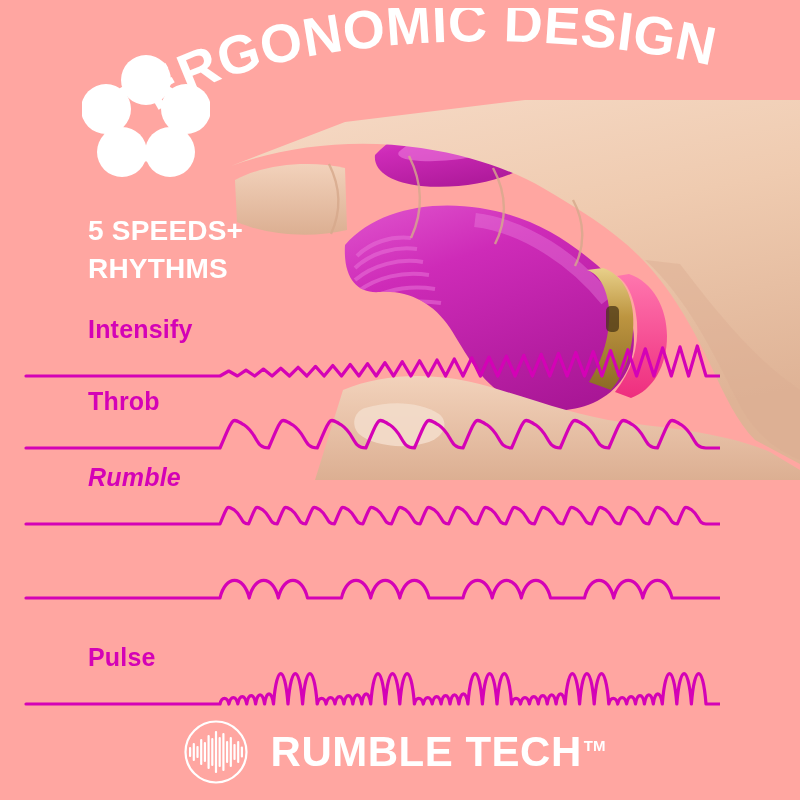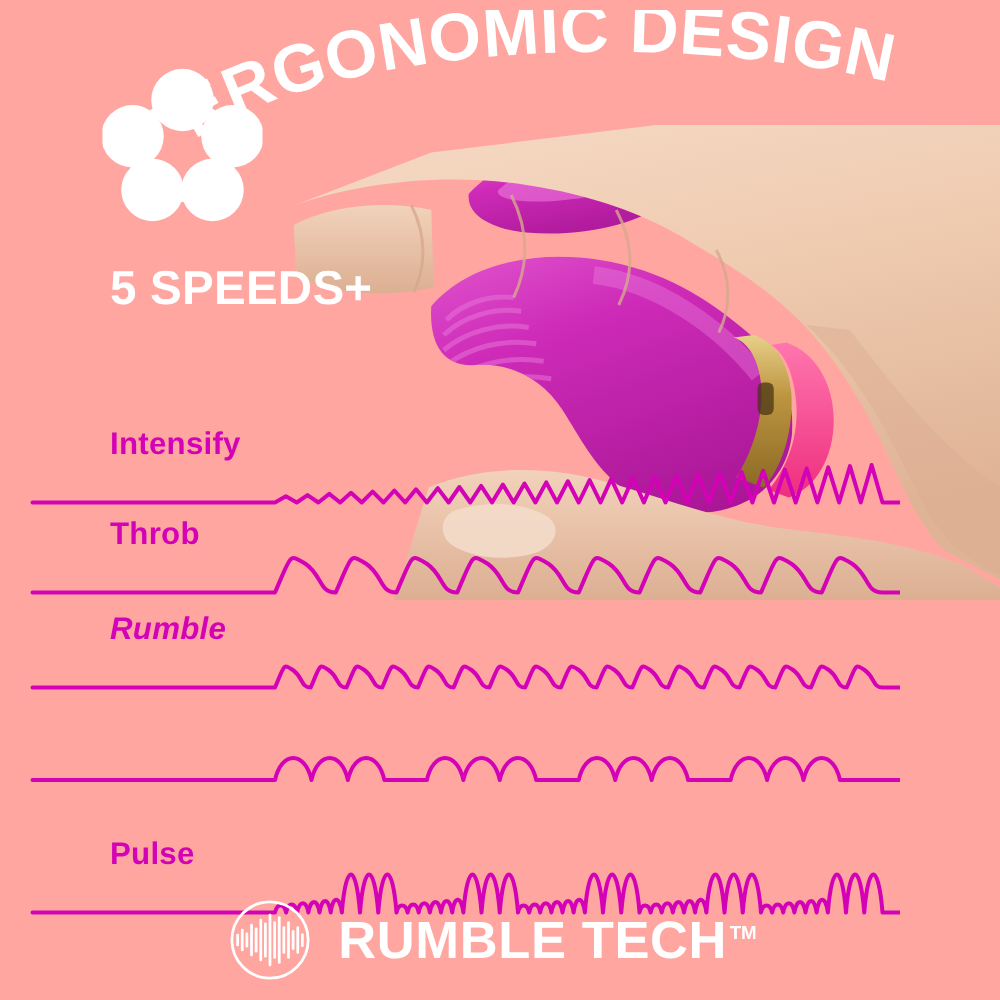--- a/index.html
+++ b/index.html
@@ -24,27 +24,27 @@
   
   #pentagon-logo { left:82px; top:52px; width:128px; height:128px; }
 
   
   #product-photo { left:225px; top:60px; width:575px; height:420px; }
 
   
   #feature-headline {
     left:88px; top:212px; width:300px;
     color:#FFFFFF; font-weight:bold;
-    font-size:38px; line-height:38px;
+    font-size:28px; line-height:38px;
     letter-spacing:0.2px;
   }
   #feature-headline div { white-space:nowrap; }
 
   
-  #waveform-list { left:0; top:342px; width:800px; height:385px; }
+  #waveform-list { left:0; top:316px; width:800px; height:385px; }
   .wave-row { position:absolute; left:0; width:800px; height:78px; }
   .wave-label {
     position:absolute; left:88px; top:0;
     color:#D402B6; font-weight:bold;
     font-size:25px; line-height:27px;
     letter-spacing:0.2px; white-space:nowrap;
   }
   .wave-svg { position:absolute; left:20px; top:0; width:700px; height:78px; }
   .wave-path { fill:none; stroke:#D402B6; stroke-width:3.2;
                stroke-linecap:round; stroke-linejoin:round; }
@@ -172,20 +172,21 @@
       <circle cx="42" cy="40" r="5.5"></circle>
       <circle cx="86" cy="40" r="5.5"></circle>
       <circle cx="28" cy="82" r="5.5"></circle>
       <circle cx="100" cy="82" r="5.5"></circle>
       <circle cx="64" cy="104" r="5.5"></circle>
     </g>
   </svg>
 
   <div id="feature-headline" class="abs">
     <div>5 SPEEDS+</div>
+    <div>RHYTHMS</div>
   </div>
 
   <div id="waveform-list" class="abs">
 
     <div class="wave-row" style="top:0px;">
       <div class="wave-label">Intensify</div>
       <svg class="wave-svg" viewBox="0 0 700 78" preserveAspectRatio="none">
         <path class="wave-path" id="wp0" d="M6,60 L200,60 L208.7,55.0 L217.4,60 L226.0,54.1 L234.7,60 L243.4,53.1 L252.1,60 L260.8,52.2 L269.4,60 L278.1,51.3 L286.8,60 L295.5,50.4 L304.1,60 L312.8,49.4 L321.5,60 L330.2,48.5 L338.9,60 L347.5,47.6 L356.2,60 L364.9,46.7 L373.6,60 L382.3,45.7 L390.9,60 L399.6,44.8 L408.3,60 L417.0,43.9 L425.6,60 L434.3,43.0 L443.0,60 L451.7,42.0 L460.4,60 L469.0,41.1 L477.7,60 L486.4,40.2 L495.1,60 L503.8,39.3 L512.4,60 L521.1,38.3 L529.8,60 L538.5,37.4 L547.1,60 L555.8,36.5 L564.5,60 L573.2,35.6 L581.9,60 L590.5,34.6 L599.2,60 L607.9,33.7 L616.6,60 L625.3,32.8 L633.9,60 L642.6,31.9 L651.3,60 L660.0,30.9 L668.6,60 L677.3,30.0 L686.0,60 L700,60"></path>
       </svg>
     </div>

